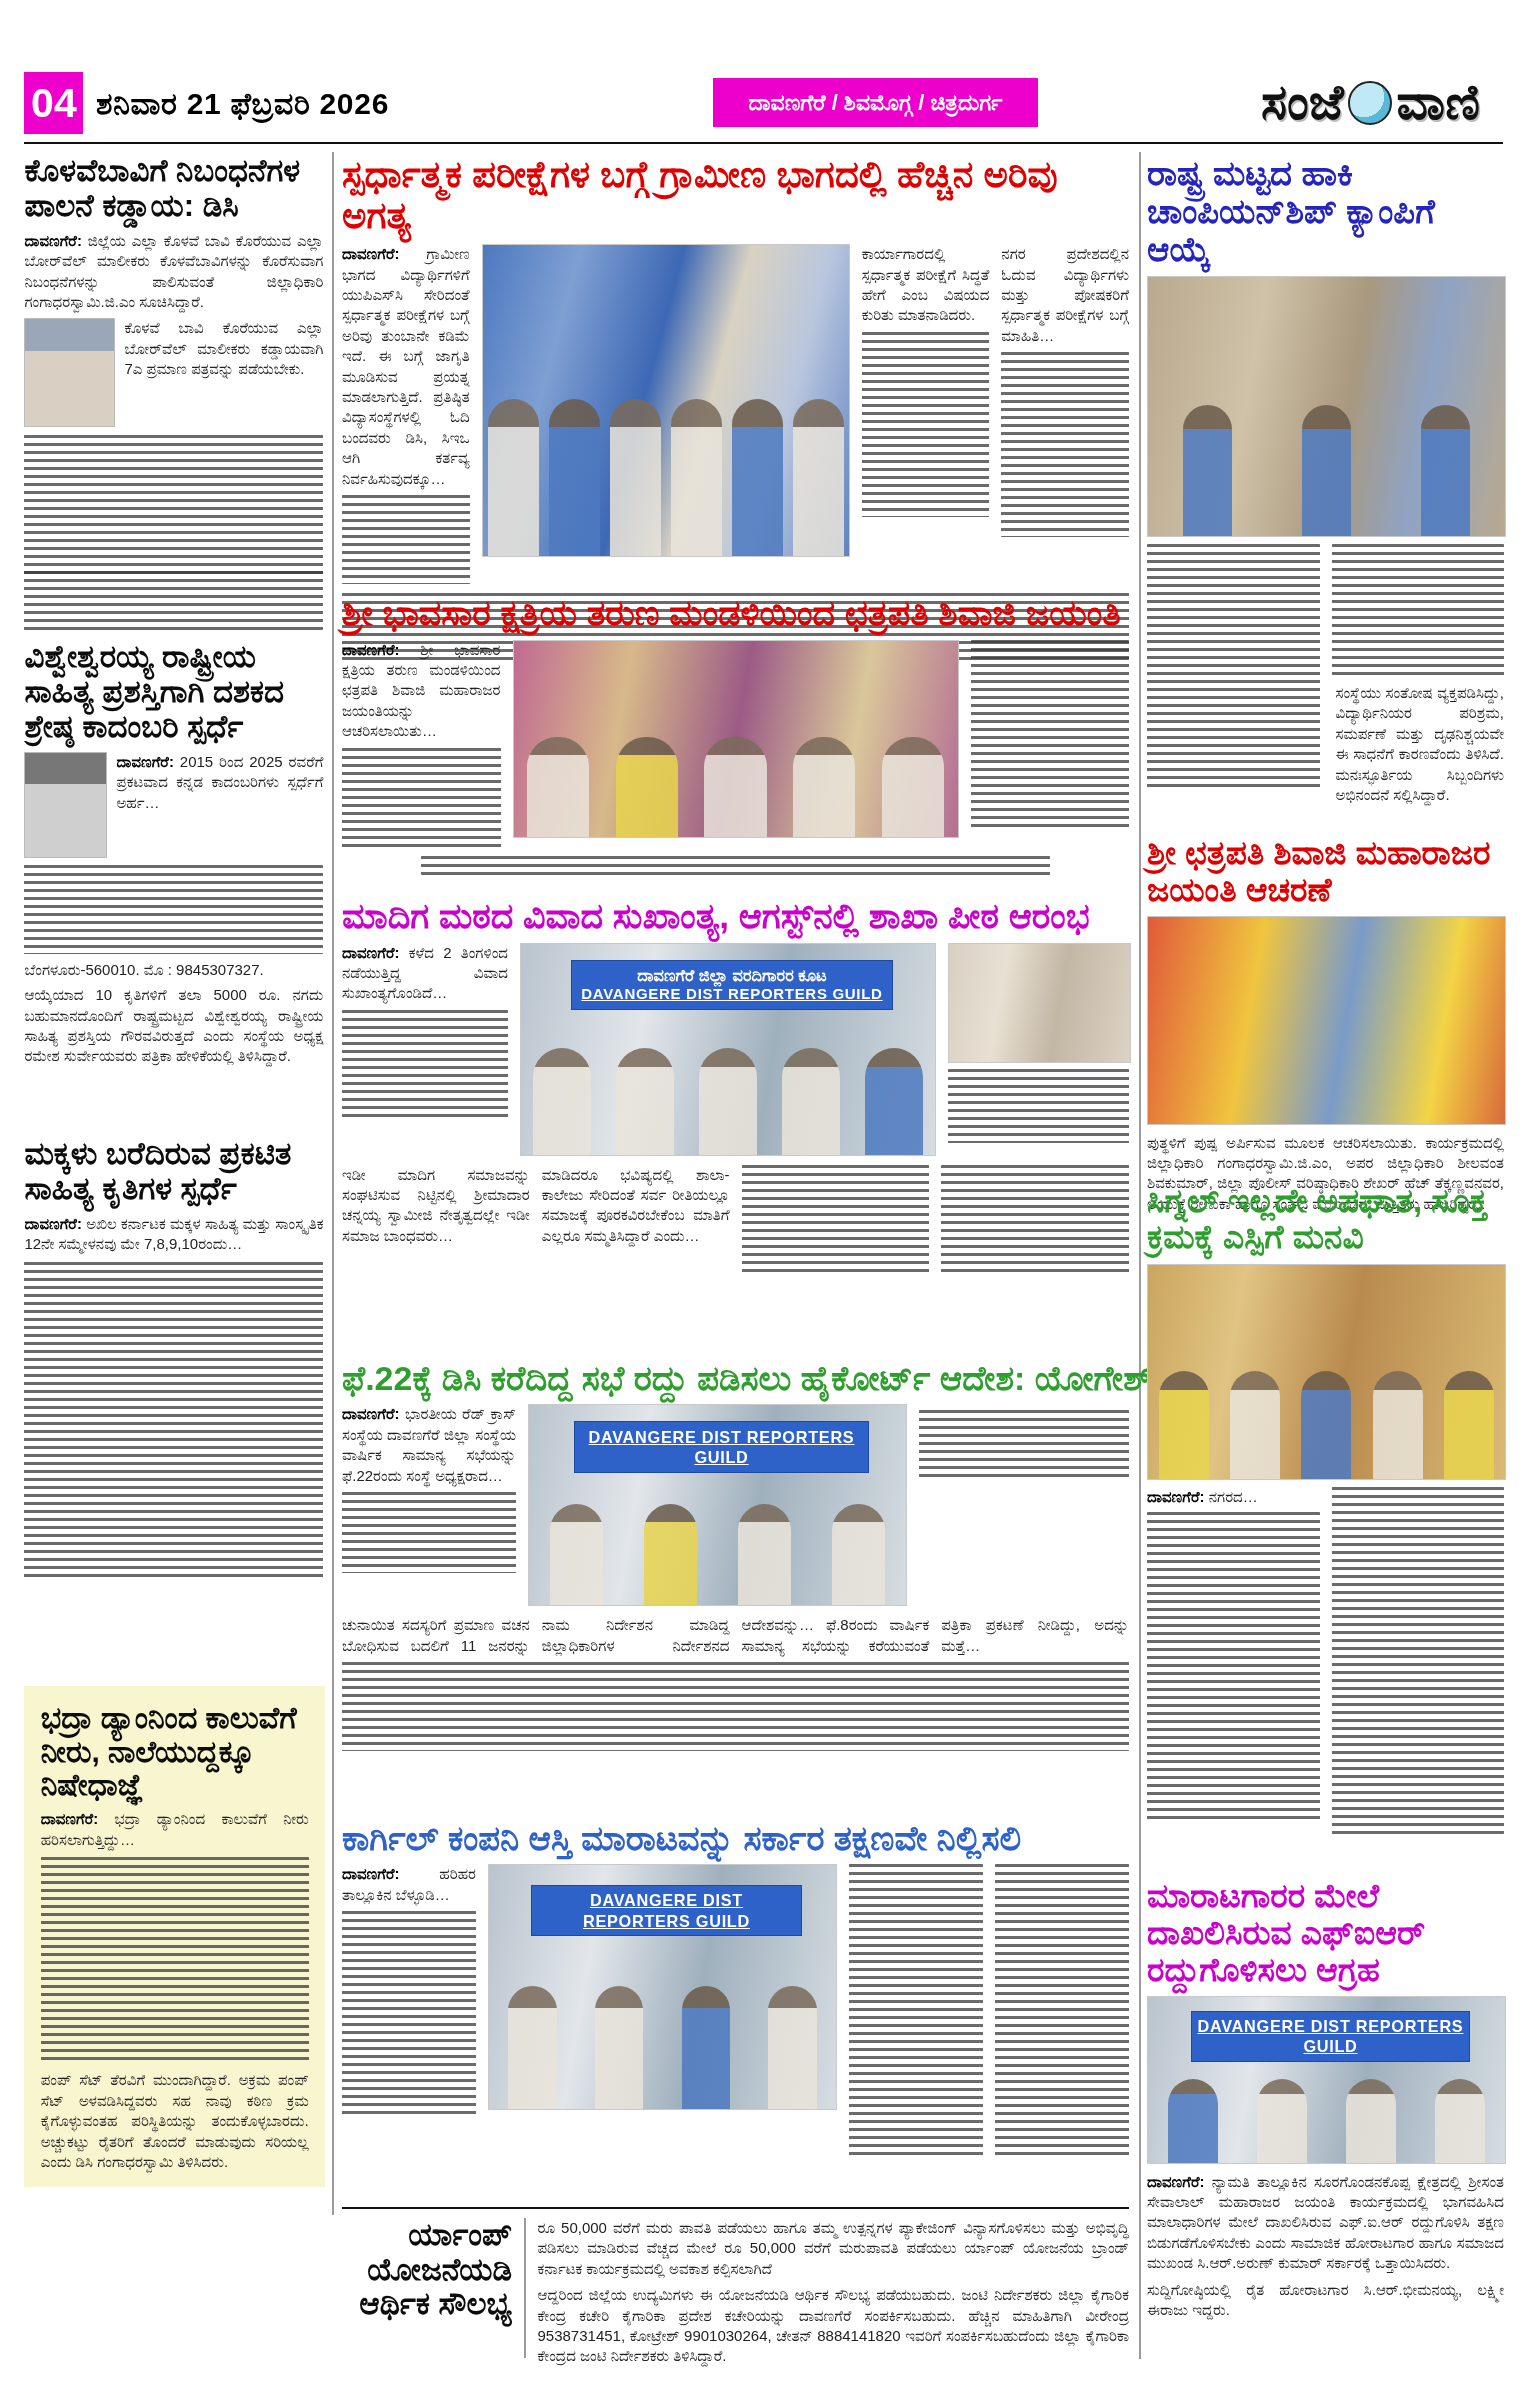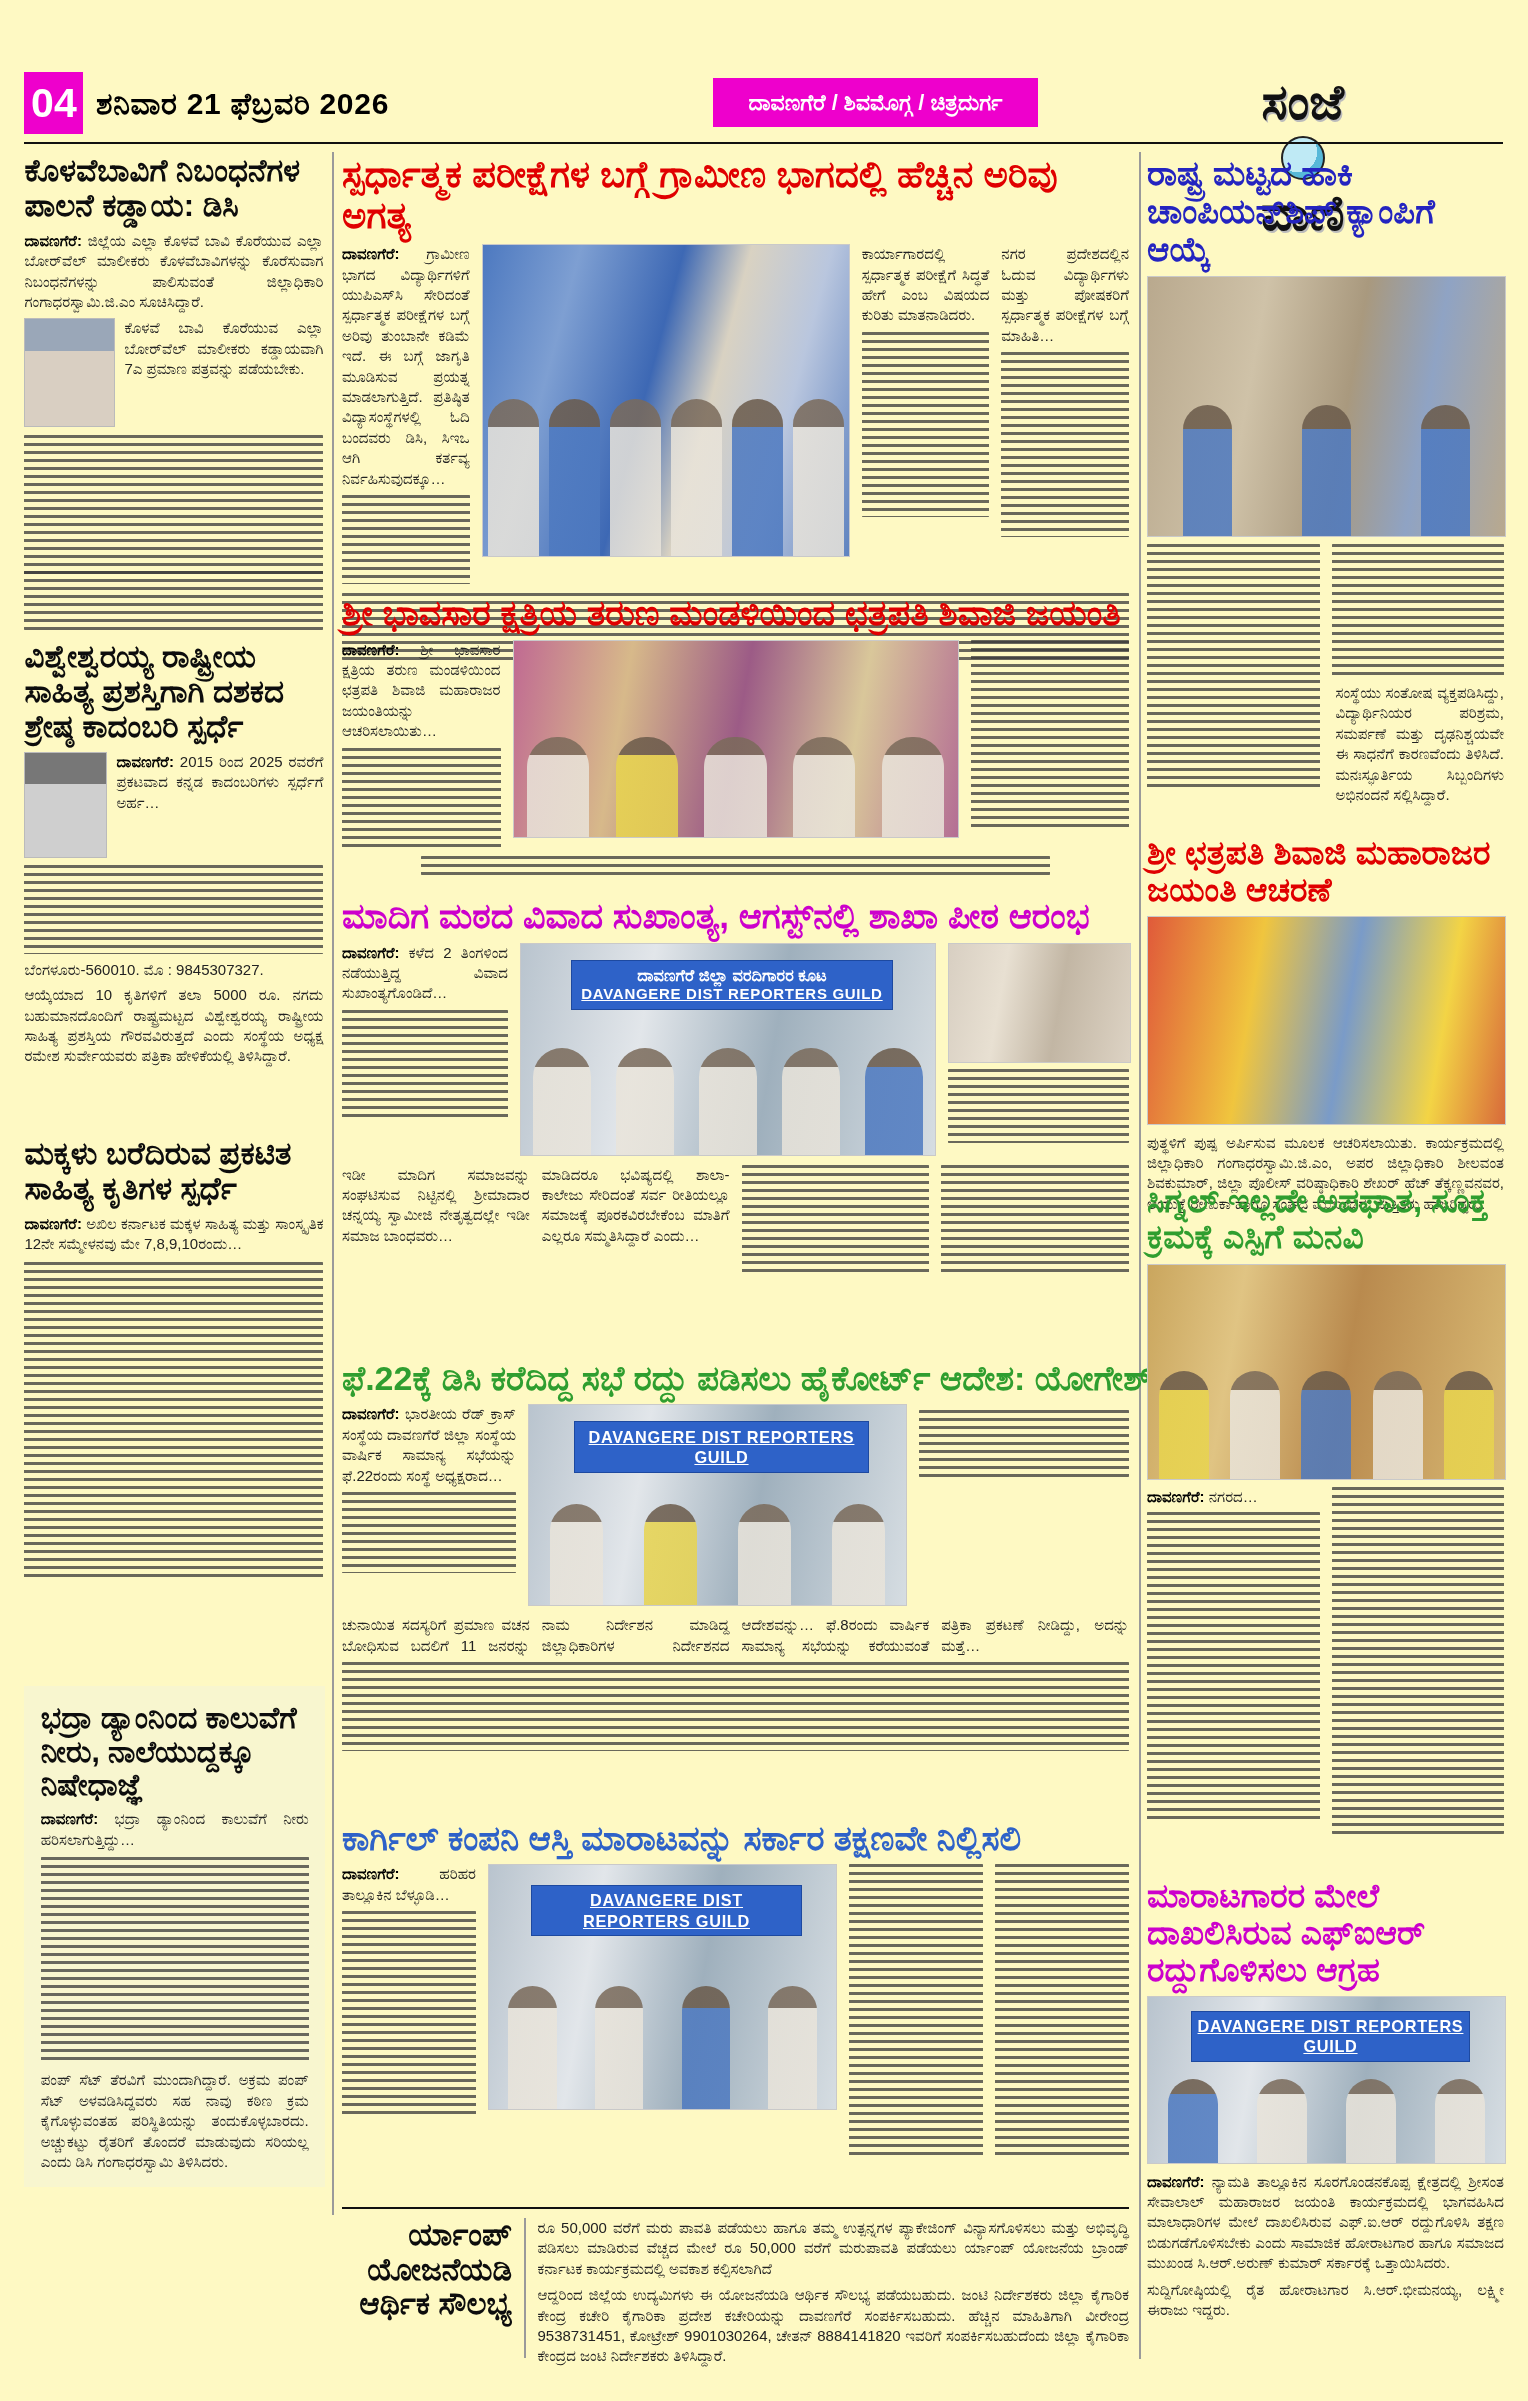--- a/index.html
+++ b/index.html
@@ -1,26 +1,26 @@
 <!DOCTYPE html>
 <html style="font-size:12px"><head>
 <meta charset="utf-8">
 <style>
   html,body{margin:0;padding:0;background:#e8e8e8;}
-  #page{position:relative;width:1528px;height:2401px;background:#fef9c3;
+  #page{position:relative;width:1528px;height:2401px;background:#ffffff;
     font-family:"Liberation Sans","DejaVu Sans",sans-serif;color:#1a1a1a;overflow:hidden;}
   .abs{position:absolute;}
   
   .pagenum{background:#ee00cc;color:#fff;font-weight:bold;font-size:41px;
     display:flex;align-items:center;justify-content:center;}
   .date{font-weight:bold;font-size:30px;color:#000;letter-spacing:0.7px;}
   .edition{background:#ee00cc;color:#fff;font-weight:bold;font-size:22px;
     display:flex;align-items:center;justify-content:center;}
   .masthead{font-weight:800;font-size:49px;color:#111;
-    text-shadow:1.5px 1.5px 0 #bbb;display:flex;align-items:center;gap:4.4px;flex-direction:column;}
+    text-shadow:1.5px 1.5px 0 #bbb;display:flex;align-items:center;gap:4.4px;}
   .rule{background:#111;}
   .vrule{background:#9a9a9a;width:1.5px;}
   
   h2{margin:0 0 7.4px 0;line-height:1.12;font-weight:bold;}
   .hl-black{color:#0d0d0d;}
   .hl-red{color:#e00000;}
   .hl-blue-deep{color:#2424c0;}
   .hl-blue{color:#2e62c8;}
   .hl-magenta{color:#cc00cc;}
   .hl-green{color:#2f9e2f;}

